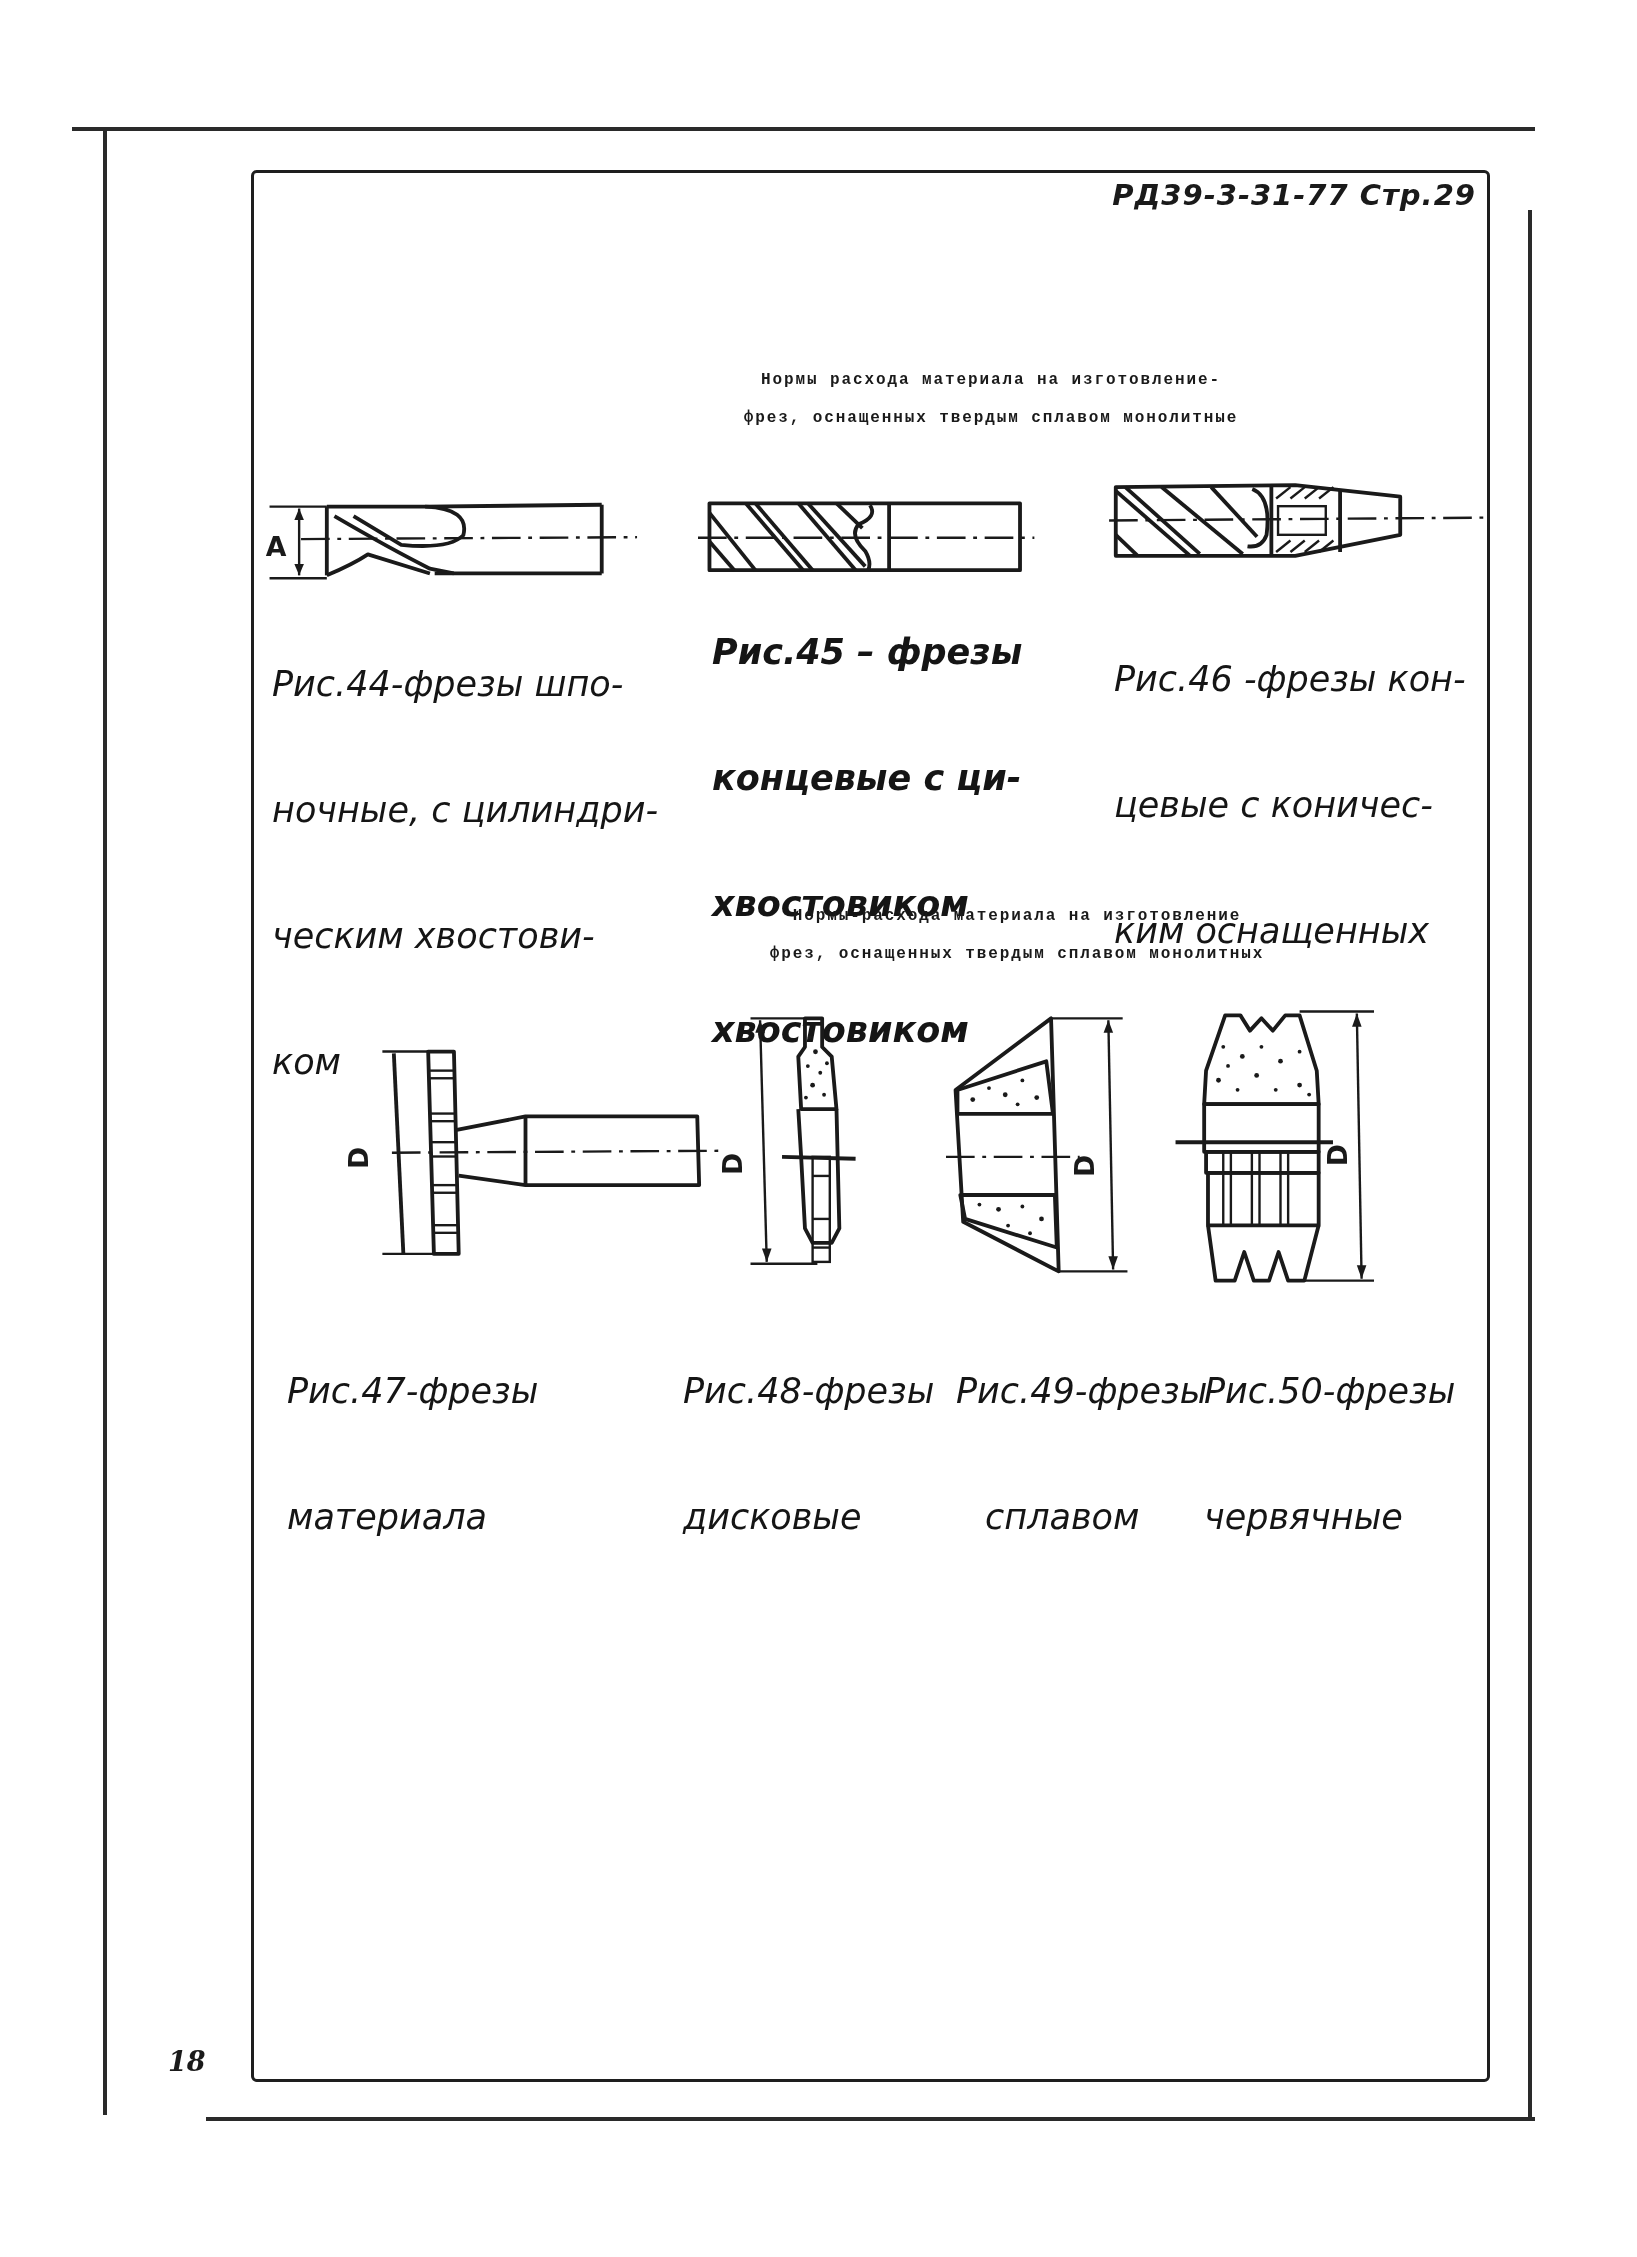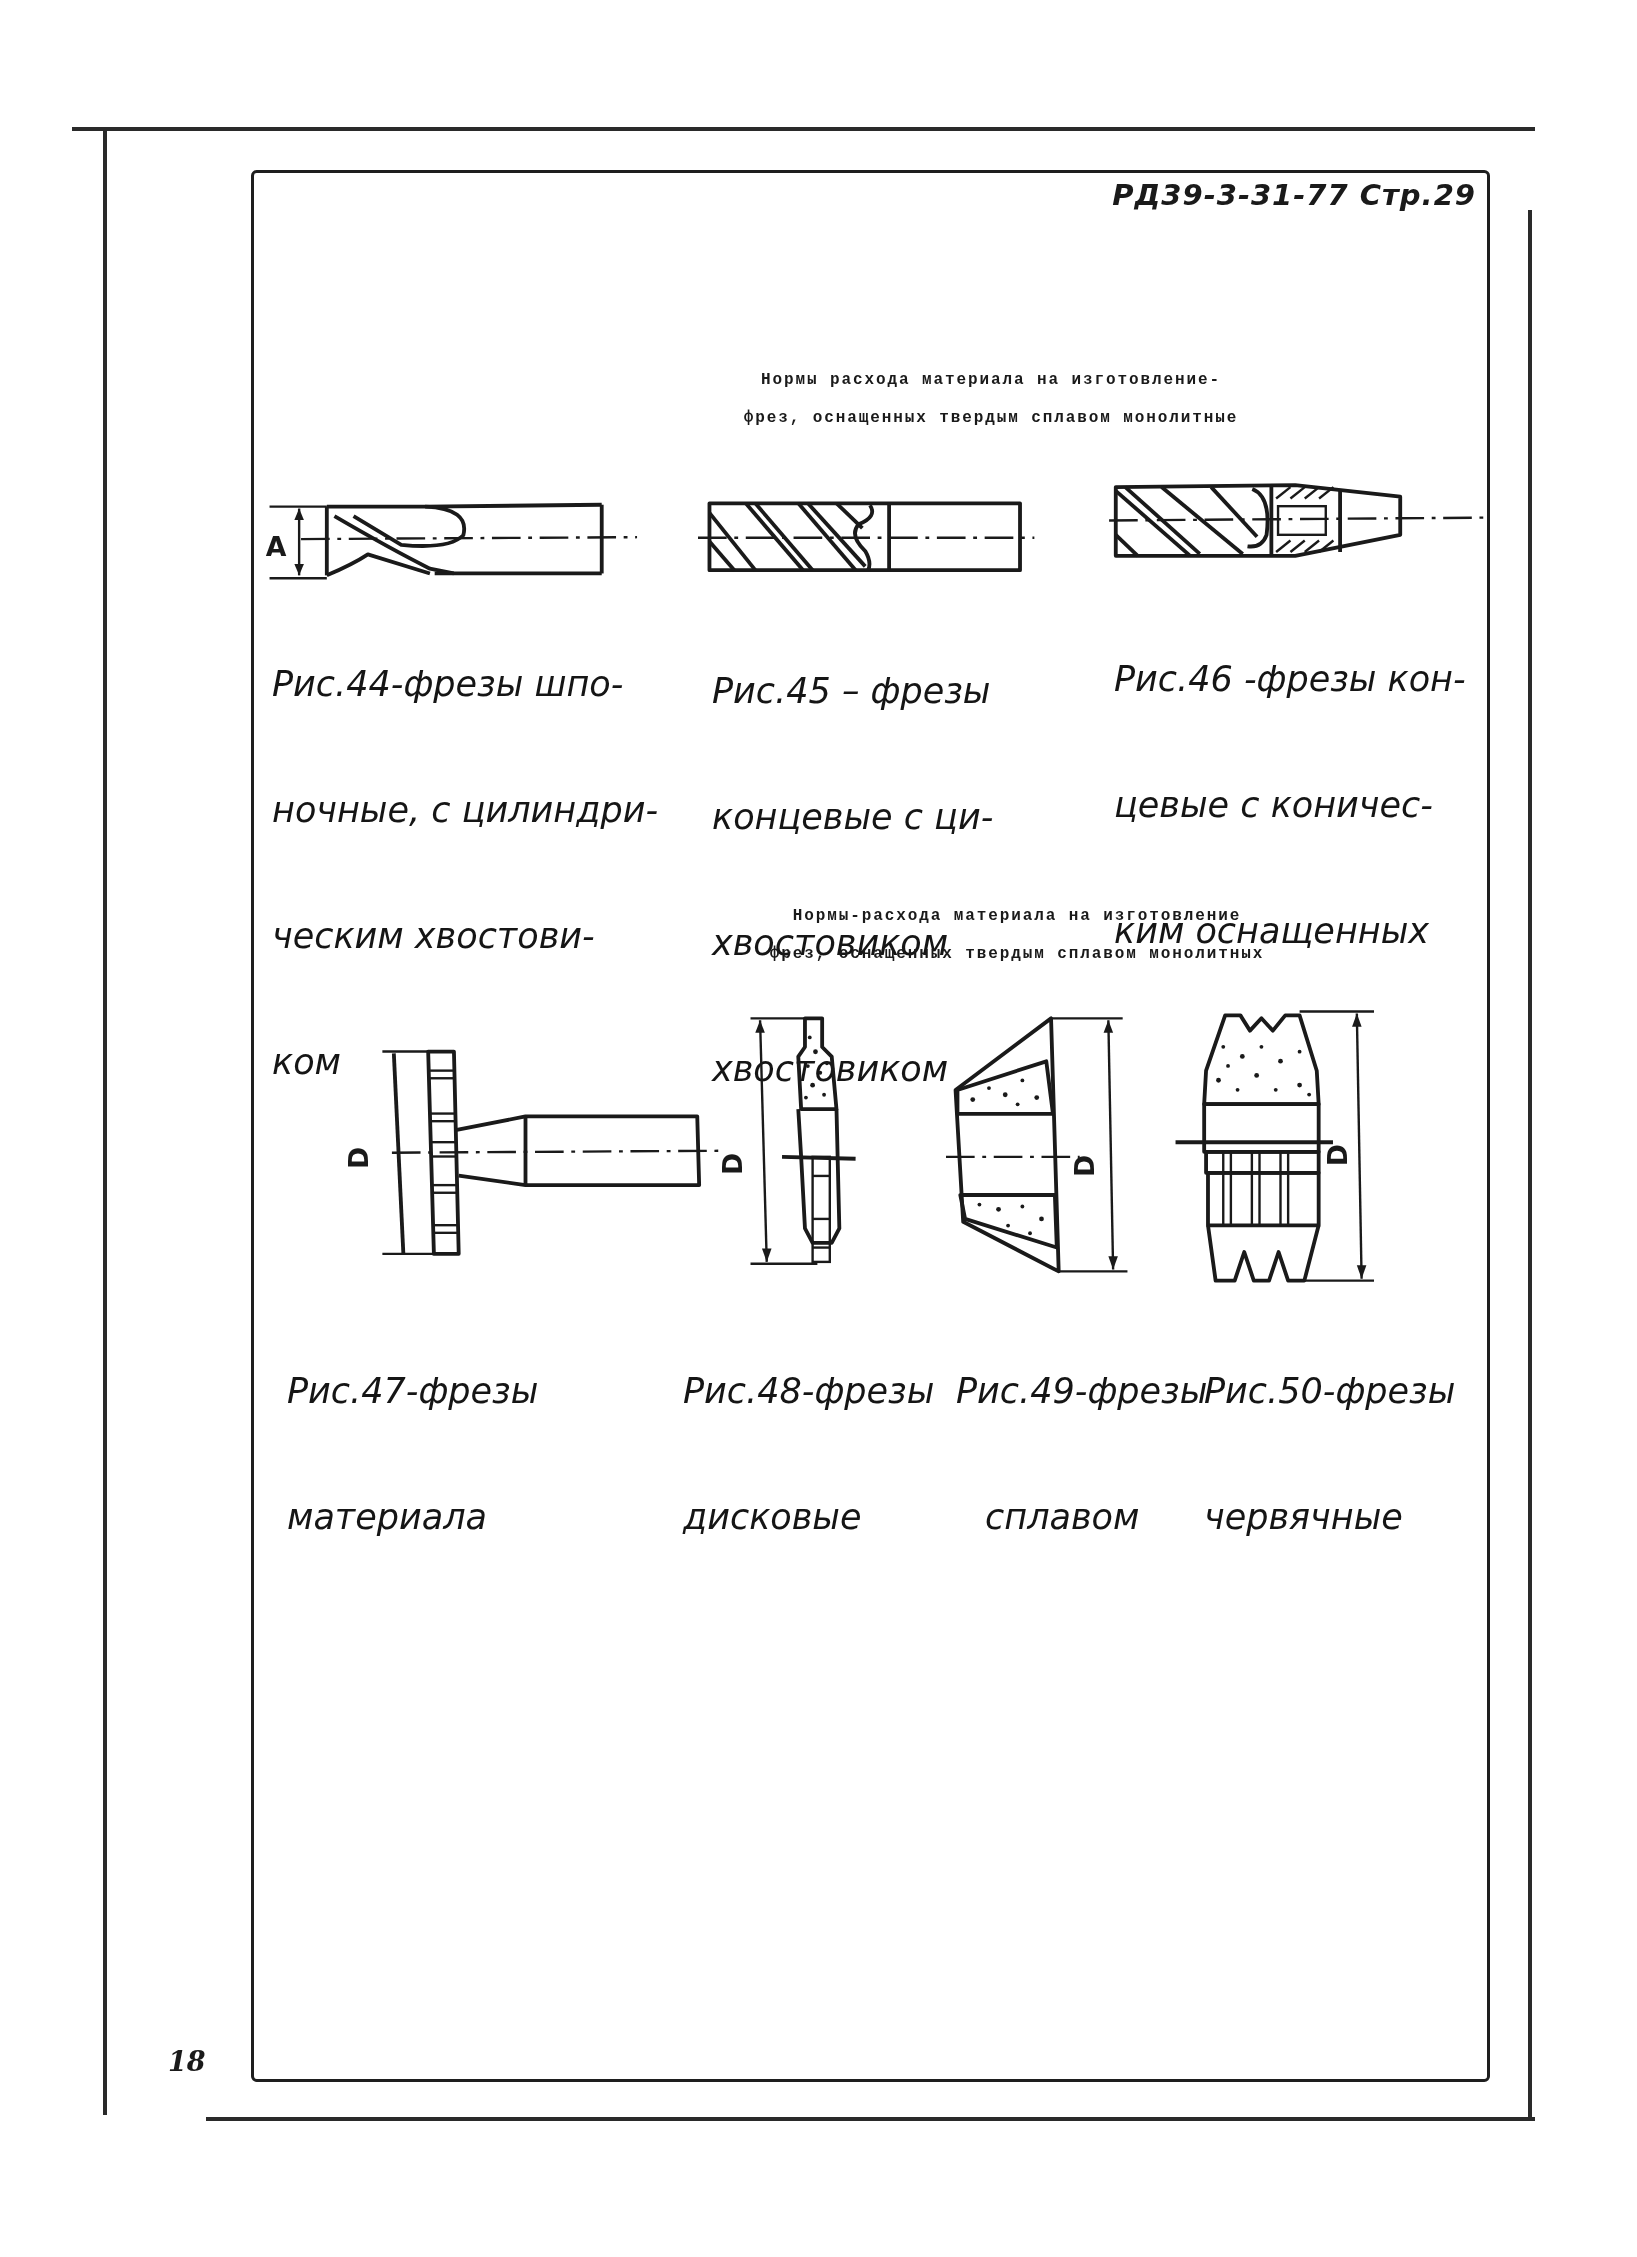--- a/index.html
+++ b/index.html
@@ -95,21 +95,21 @@
   <line class="thin" x1="225" y1="88" x2="240" y2="76"></line>
   <line class="axis" x1="5" y1="55" x2="398" y2="52"></line>
 </svg>
 
 <div class="abs caption" style="left:272px;top:579px;">
   <div>Рис.44-фрезы шпо-</div>
   <div>ночные, с цилиндри-</div>
   <div>ческим хвостови-</div>
   <div>ком</div>
 </div>
-<div class="abs caption" style="left:712px;top:586px;">
+<div class="abs caption" style="left:712px;top:547px;font-weight:bold;">
   <div>Рис.45 – фрезы</div>
   <div>концевые с ци-</div>
   <div>хвостовиком</div>
   <div>хвостовиком</div>
 </div>
 <div class="abs caption" style="left:1114px;top:574px;">
   <div>Рис.46 -фрезы кон-</div>
   <div>цевые с коничес-</div>
   <div>ким оснащенных</div>
 </div>

